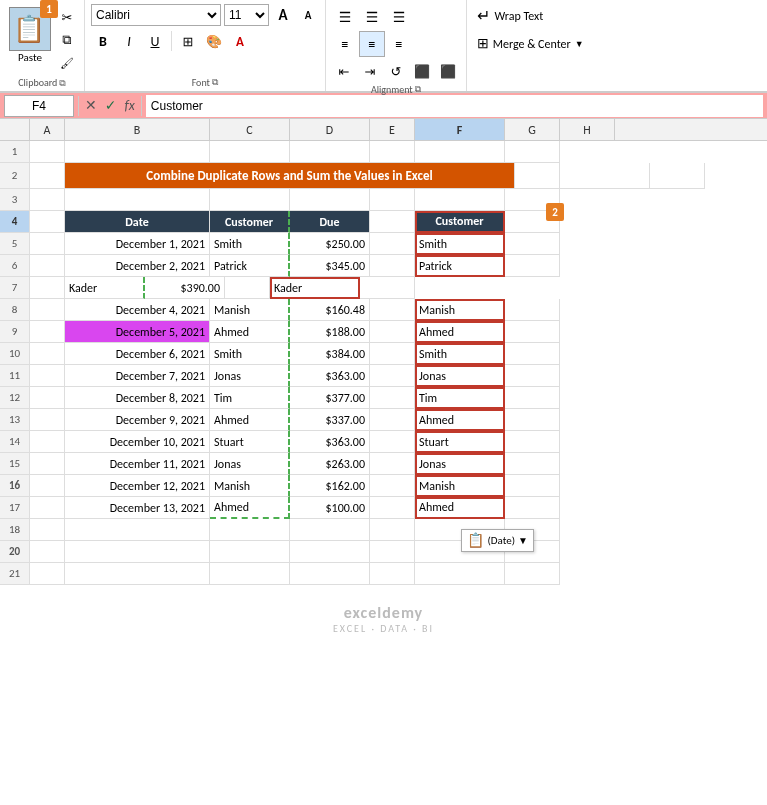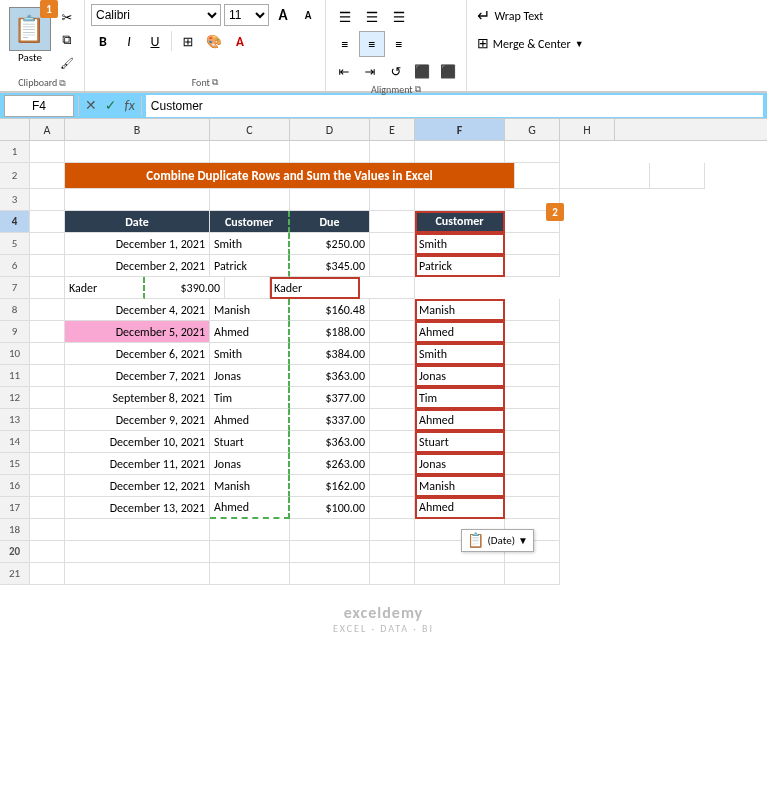--- a/index.html
+++ b/index.html
@@ -96,21 +96,21 @@
       <div style="display:flex; align-items:center; gap:4px; padding:2px; cursor:pointer;">
         <span style="font-size:14px;">⊞</span>
         <span style="font-size:12px;">Merge &amp; Center</span>
         <span style="font-size:9px;">▼</span>
       </div>
     </div>
 
   </div>
 </div>
 
-<div style="display:flex; align-items:center; height:26px; border-bottom:1px solid #ccc; padding:0 4px; gap:4px; background:#7dd3fc;">
+<div style="display:flex; align-items:center; height:26px; border-bottom:1px solid #ccc; padding:0 4px; gap:4px; background:#fca5a5;">
   <input type="text" value="F4" style="width: 70px; height: 22px; border: 1px solid rgb(170, 170, 170); text-align: center; font-size: 12px; background: white;">
   <div style="width:1px; height:20px; background:#ccc;"></div>
   <span style="cursor:pointer; font-size:14px; color:#555; padding:0 2px;">✕</span>
   <span style="cursor:pointer; font-size:14px; color:#217346; padding:0 2px;">✓</span>
   <span style="cursor:pointer; font-size:14px; color:#555; padding:0 2px; font-style:italic;">fx</span>
   <div style="width:1px; height:20px; background:#ccc;"></div>
   <input type="text" style="flex: 1 1 0%; height: 22px; border: 1px solid transparent; font-size: 12px; padding: 0px 4px;" value="Customer">
 </div>
 
 <div style="display:flex; flex-direction:column; overflow:hidden;">
@@ -210,21 +210,21 @@
     <div style="width:80px;border-right:2px dashed #4caf50;border-bottom:1px solid #ddd;background:white;display:flex;align-items:center;padding-left:4px;font-size:12px;">Manish</div>
     <div style="width:80px;border-right:1px solid #ddd;border-bottom:1px solid #ddd;background:white;display:flex;align-items:center;justify-content:flex-end;padding-right:4px;font-size:12px;">$160.48</div>
     <div style="width:45px;border-right:1px solid #ddd;border-bottom:1px solid #ddd;background:white;"></div>
     <div style="width:90px;border-right:1px solid #ddd;border-bottom:1px solid #ddd;background:white;display:flex;align-items:center;padding-left:4px;font-size:12px;outline:2px solid #c0392b;outline-offset:-2px;">Manish</div>
     <div style="width:55px;border-right:1px solid #ddd;border-bottom:1px solid #ddd;background:white;"></div>
   </div>
 
   <div style="display:flex; height:22px;">
     <div style="width:30px;border-right:1px solid #ddd;border-bottom:1px solid #ddd;background:#f2f2f2;display:flex;align-items:center;justify-content:center;font-size:11px;color:#555;">9</div>
     <div style="width:35px;border-right:1px solid #ddd;border-bottom:1px solid #ddd;background:white;"></div>
-    <div style="width:145px;border-right:1px solid #ddd;border-bottom:1px solid #ddd;background:#f9a8d4;display:flex;align-items:center;justify-content:flex-end;padding-right:4px;font-size:12px;">December 5, 2021</div>
+    <div style="width:145px;border-right:1px solid #ddd;border-bottom:1px solid #ddd;background:#d946ef;display:flex;align-items:center;justify-content:flex-end;padding-right:4px;font-size:12px;">December 5, 2021</div>
     <div style="width:80px;border-right:2px dashed #4caf50;border-bottom:1px solid #ddd;background:white;display:flex;align-items:center;padding-left:4px;font-size:12px;">Ahmed</div>
     <div style="width:80px;border-right:1px solid #ddd;border-bottom:1px solid #ddd;background:white;display:flex;align-items:center;justify-content:flex-end;padding-right:4px;font-size:12px;">$188.00</div>
     <div style="width:45px;border-right:1px solid #ddd;border-bottom:1px solid #ddd;background:white;"></div>
     <div style="width:90px;border-right:1px solid #ddd;border-bottom:1px solid #ddd;background:white;display:flex;align-items:center;padding-left:4px;font-size:12px;outline:2px solid #c0392b;outline-offset:-2px;">Ahmed</div>
     <div style="width:55px;border-right:1px solid #ddd;border-bottom:1px solid #ddd;background:white;"></div>
   </div>
 
   <div style="display:flex; height:22px;">
     <div style="width:30px;border-right:1px solid #ddd;border-bottom:1px solid #ddd;background:#f2f2f2;display:flex;align-items:center;justify-content:center;font-size:11px;color:#555;">10</div>
     <div style="width:35px;border-right:1px solid #ddd;border-bottom:1px solid #ddd;background:white;"></div>
@@ -243,21 +243,21 @@
     <div style="width:80px;border-right:2px dashed #4caf50;border-bottom:1px solid #ddd;background:white;display:flex;align-items:center;padding-left:4px;font-size:12px;">Jonas</div>
     <div style="width:80px;border-right:1px solid #ddd;border-bottom:1px solid #ddd;background:white;display:flex;align-items:center;justify-content:flex-end;padding-right:4px;font-size:12px;">$363.00</div>
     <div style="width:45px;border-right:1px solid #ddd;border-bottom:1px solid #ddd;background:white;"></div>
     <div style="width:90px;border-right:1px solid #ddd;border-bottom:1px solid #ddd;background:white;display:flex;align-items:center;padding-left:4px;font-size:12px;outline:2px solid #c0392b;outline-offset:-2px;">Jonas</div>
     <div style="width:55px;border-right:1px solid #ddd;border-bottom:1px solid #ddd;background:white;"></div>
   </div>
 
   <div style="display:flex; height:22px;">
     <div style="width:30px;border-right:1px solid #ddd;border-bottom:1px solid #ddd;background:#f2f2f2;display:flex;align-items:center;justify-content:center;font-size:11px;color:#555;">12</div>
     <div style="width:35px;border-right:1px solid #ddd;border-bottom:1px solid #ddd;background:white;"></div>
-    <div style="width:145px;border-right:1px solid #ddd;border-bottom:1px solid #ddd;background:white;display:flex;align-items:center;justify-content:flex-end;padding-right:4px;font-size:12px;">September 8, 2021</div>
+    <div style="width:145px;border-right:1px solid #ddd;border-bottom:1px solid #ddd;background:white;display:flex;align-items:center;justify-content:flex-end;padding-right:4px;font-size:12px;">December 8, 2021</div>
     <div style="width:80px;border-right:2px dashed #4caf50;border-bottom:1px solid #ddd;background:white;display:flex;align-items:center;padding-left:4px;font-size:12px;">Tim</div>
     <div style="width:80px;border-right:1px solid #ddd;border-bottom:1px solid #ddd;background:white;display:flex;align-items:center;justify-content:flex-end;padding-right:4px;font-size:12px;">$377.00</div>
     <div style="width:45px;border-right:1px solid #ddd;border-bottom:1px solid #ddd;background:white;"></div>
     <div style="width:90px;border-right:1px solid #ddd;border-bottom:1px solid #ddd;background:white;display:flex;align-items:center;padding-left:4px;font-size:12px;outline:2px solid #c0392b;outline-offset:-2px;">Tim</div>
     <div style="width:55px;border-right:1px solid #ddd;border-bottom:1px solid #ddd;background:white;"></div>
   </div>
 
   <div style="display:flex; height:22px;">
     <div style="width:30px;border-right:1px solid #ddd;border-bottom:1px solid #ddd;background:#f2f2f2;display:flex;align-items:center;justify-content:center;font-size:11px;color:#555;">13</div>
     <div style="width:35px;border-right:1px solid #ddd;border-bottom:1px solid #ddd;background:white;"></div>
@@ -285,21 +285,21 @@
     <div style="width:35px;border-right:1px solid #ddd;border-bottom:1px solid #ddd;background:white;"></div>
     <div style="width:145px;border-right:1px solid #ddd;border-bottom:1px solid #ddd;background:white;display:flex;align-items:center;justify-content:flex-end;padding-right:4px;font-size:12px;">December 11, 2021</div>
     <div style="width:80px;border-right:2px dashed #4caf50;border-bottom:1px solid #ddd;background:white;display:flex;align-items:center;padding-left:4px;font-size:12px;">Jonas</div>
     <div style="width:80px;border-right:1px solid #ddd;border-bottom:1px solid #ddd;background:white;display:flex;align-items:center;justify-content:flex-end;padding-right:4px;font-size:12px;">$263.00</div>
     <div style="width:45px;border-right:1px solid #ddd;border-bottom:1px solid #ddd;background:white;"></div>
     <div style="width:90px;border-right:1px solid #ddd;border-bottom:1px solid #ddd;background:white;display:flex;align-items:center;padding-left:4px;font-size:12px;outline:2px solid #c0392b;outline-offset:-2px;">Jonas</div>
     <div style="width:55px;border-right:1px solid #ddd;border-bottom:1px solid #ddd;background:white;"></div>
   </div>
 
   <div style="display:flex; height:22px;">
-    <div style="width:30px;border-right:1px solid #ddd;border-bottom:1px solid #ddd;background:#f2f2f2;display:flex;align-items:center;justify-content:center;font-size:11px;color:#555;">16</div>
+    <div style="width:30px;border-right:1px solid #ddd;border-bottom:1px solid #ddd;background:#f2f2f2;display:flex;align-items:center;justify-content:center;font-size:11px;color:#555;font-weight:bold;">16</div>
     <div style="width:35px;border-right:1px solid #ddd;border-bottom:1px solid #ddd;background:white;"></div>
     <div style="width:145px;border-right:1px solid #ddd;border-bottom:1px solid #ddd;background:white;display:flex;align-items:center;justify-content:flex-end;padding-right:4px;font-size:12px;">December 12, 2021</div>
     <div style="width:80px;border-right:2px dashed #4caf50;border-bottom:1px solid #ddd;background:white;display:flex;align-items:center;padding-left:4px;font-size:12px;">Manish</div>
     <div style="width:80px;border-right:1px solid #ddd;border-bottom:1px solid #ddd;background:white;display:flex;align-items:center;justify-content:flex-end;padding-right:4px;font-size:12px;">$162.00</div>
     <div style="width:45px;border-right:1px solid #ddd;border-bottom:1px solid #ddd;background:white;"></div>
     <div style="width:90px;border-right:1px solid #ddd;border-bottom:1px solid #ddd;background:white;display:flex;align-items:center;padding-left:4px;font-size:12px;outline:2px solid #c0392b;outline-offset:-2px;">Manish</div>
     <div style="width:55px;border-right:1px solid #ddd;border-bottom:1px solid #ddd;background:white;"></div>
   </div>
 
   <div style="display:flex; height:22px;">

